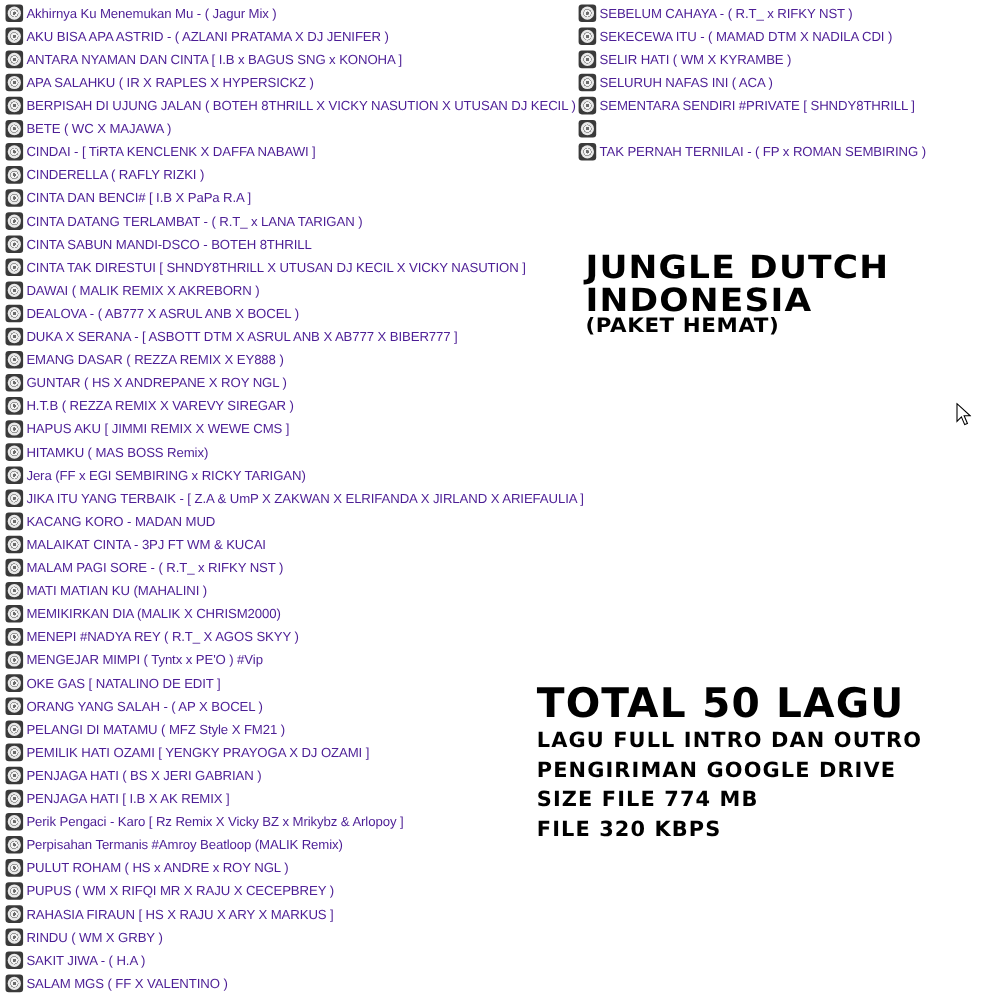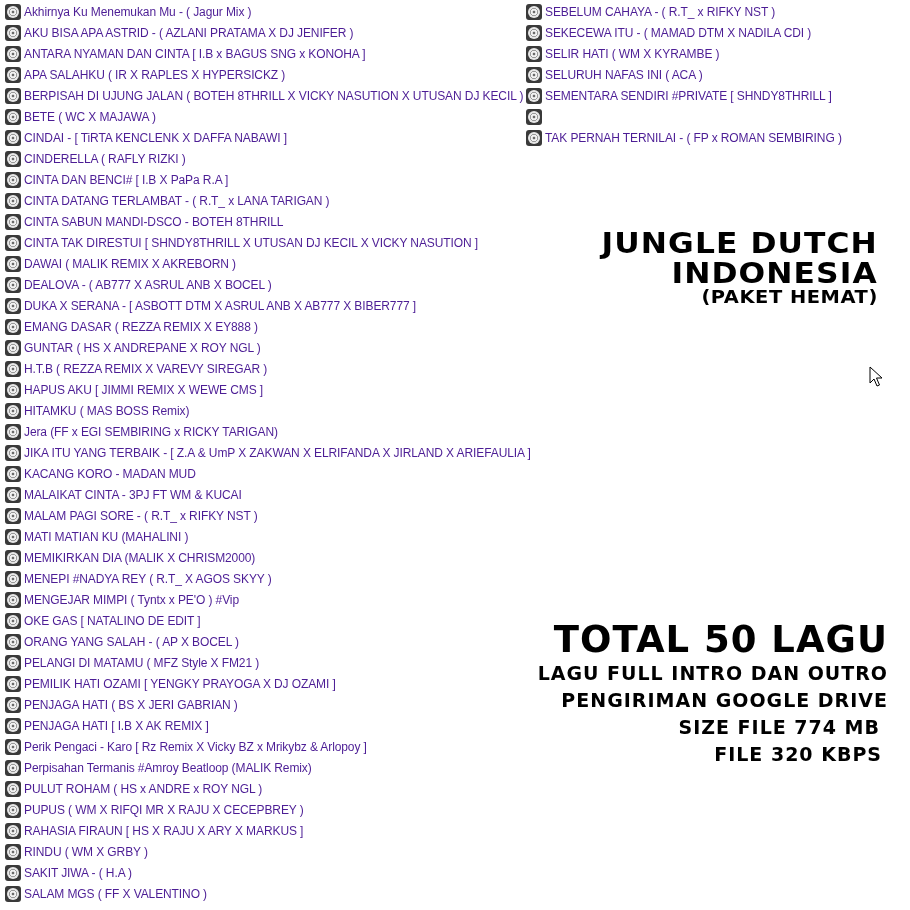--- a/index.html
+++ b/index.html
@@ -15,26 +15,26 @@
     font-size:12px; color:#4c1d95; letter-spacing:-0.1px; cursor:default;
   }
   .icon {
     width:16px; height:16px; flex:0 0 16px; margin-right:3px; margin-left:1px;
     border-radius:3px; background:#3a3a3a; position:relative; box-sizing:border-box;
   }
   .icon::before {
     content:""; position:absolute; left:2px; top:2px; width:12px; height:12px;
     border-radius:50%; background:radial-gradient(circle, #6a6a6a 0 1.5px, #f2f2f2 1.6px 3px, #9a9a9a 3.1px 3.8px, #e8e8e8 3.9px 6px);
   }
-  .promo { position:absolute; font-family:"DejaVu Sans", "Liberation Sans", sans-serif; font-weight:bold; color:#000; text-align:right; }
+  .promo { position:absolute; font-family:"DejaVu Sans", "Liberation Sans", sans-serif; font-weight:bold; color:#000; text-align:left; }
   .title-block { left:545px; top:228px; width:320px; }
   .title-block .t1 { font-size:29px; line-height:30px; letter-spacing:1px; transform:scaleX(1.08); }
   .title-block .t2 { font-size:29px; line-height:30px; letter-spacing:1px; transform:scaleX(1.08); }
   .title-block .t3 { font-size:18px; line-height:20px; letter-spacing:0.5px; transform:scaleX(1.08); margin-top:-1px; }
-  .info-block { right:22px; top:620px; width:400px; text-align:right; }
+  .info-block { right:22px; top:620px; width:400px; text-align:left; }
   .info-block .big { font-size:37px; line-height:40px; letter-spacing:1px; }
   .info-block .line { font-size:19px; line-height:27px; letter-spacing:1px; }
   .info-block .l1 { margin-right:0; }
   .info-block .l3 { margin-right:8px; }
   .info-block .l4 { margin-right:6px; }
   .cursor { position:absolute; left:869px; top:366px; width:14px; height:22px; }
 </style>
 </head>
 <body>
 

